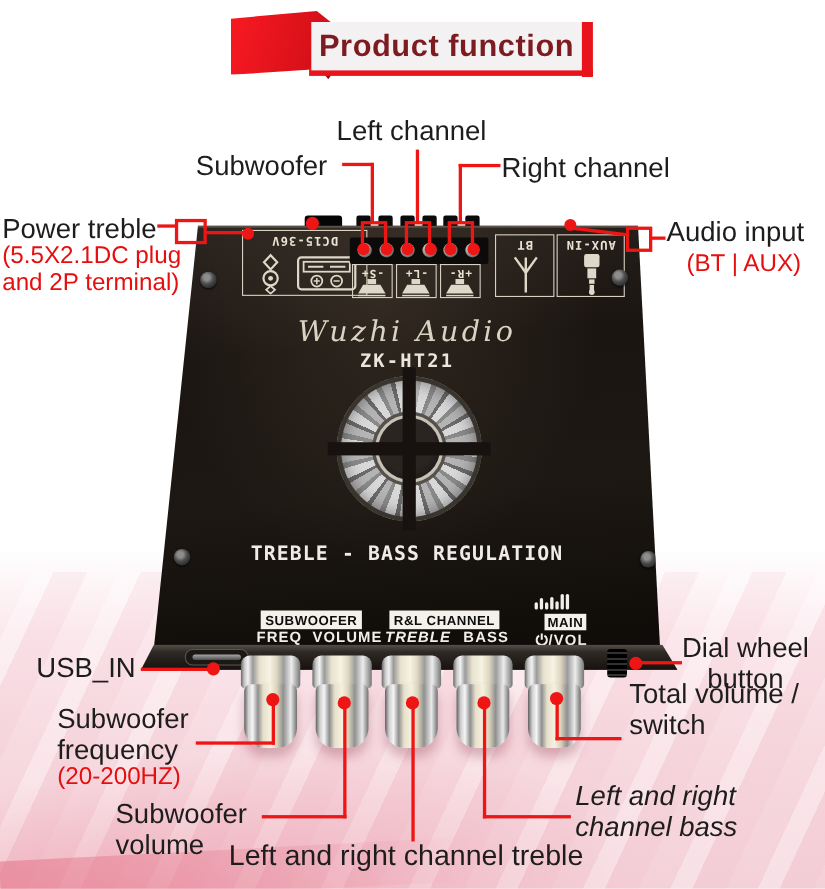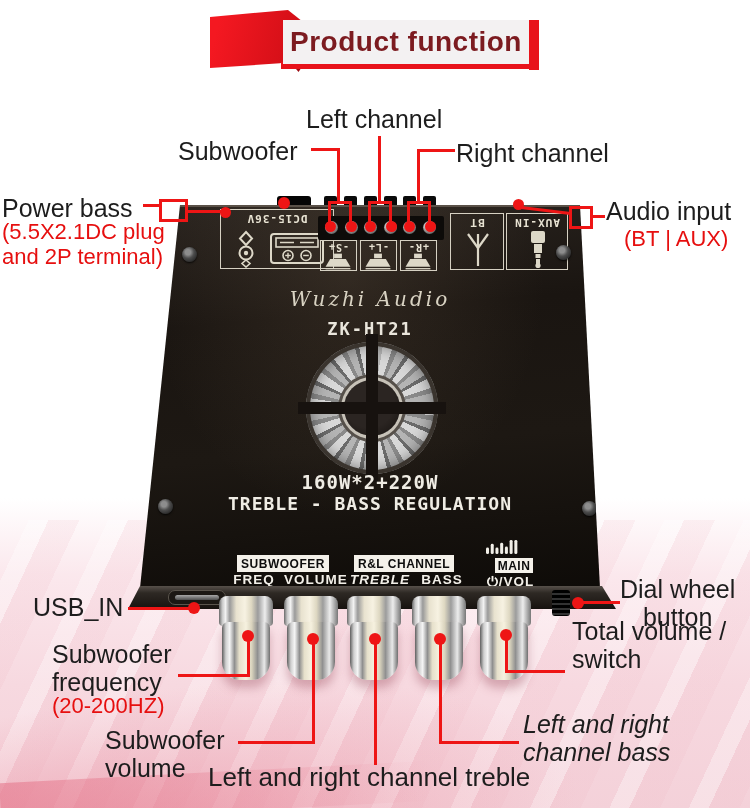--- a/index.html
+++ b/index.html
@@ -63,21 +63,21 @@
     background:repeating-conic-gradient(from 10deg,#d8d8d8 0deg 9deg,#8a8a8a 9deg 14deg,#b4b4b4 14deg 22deg,#6b6b6b 22deg 26deg);
     box-shadow:inset 0 0 0 4px #3a342e,inset 0 0 18px rgba(0,0,0,.65);}
   .fan-hub{position:absolute;left:50%;top:50%;width:56px;height:56px;margin:-28px 0 0 -28px;border-radius:50%;
     background:radial-gradient(circle at 45% 40%,#2b2522 0 55%,#14100d 100%);
     box-shadow:0 0 0 3px #c7c2b8,0 0 0 6px #56504a;}
   .fan-bar{position:absolute;background:#17120f;}
   .fan-bar.h{left:160px;top:199px;width:148px;height:12px;}
   .fan-bar.v{left:228px;top:131px;width:12px;height:148px;}
   
   .brand{left:52px;top:84px;width:360px;text-align:center;position:absolute;
-    font-family:"DejaVu Serif",serif;font-style:italic;font-size:20px;letter-spacing:3px;color:#d9d3c3;}
+    font-family:"DejaVu Serif",serif;font-style:italic;font-size:26px;letter-spacing:3px;color:#d9d3c3;}
   .model{left:52px;top:116px;width:360px;text-align:center;position:absolute;
     font-family:"DejaVu Sans Mono",monospace;font-weight:bold;font-size:17px;letter-spacing:2px;color:#eae6dc;}
   .spec{position:absolute;left:0;width:464px;text-align:center;color:#efece4;
     font-family:"DejaVu Sans Mono",monospace;font-weight:bold;letter-spacing:1px;}
   
   .pbox{position:absolute;background:#f4f1ea;color:#0d0d0d;font-size:12px;font-weight:bold;
     display:flex;align-items:center;justify-content:center;letter-spacing:.5px;}
   .pword{position:absolute;color:#f2efe8;font-size:13.5px;font-weight:bold;letter-spacing:1px;text-align:center;}
   
   .usb{position:absolute;left:40px;top:4px;width:58px;height:15px;border-radius:7px;background:#1c1814;
@@ -200,21 +200,20 @@
 
   <div class="brand">Wuzhi Audio</div>
   <div class="model">ZK-HT21</div>
 
   <div class="fan">
     <div class="fan-hub"></div>
   </div>
   <div class="fan-bar h"></div>
   <div class="fan-bar v"></div>
 
-  <div class="spec" style="top:268px;font-size:19px;">160W*2+220W</div>
   <div class="spec" style="top:290px;font-size:18px;">TREBLE - BASS REGULATION</div>
 
   <div class="pbox" style="left:99px;top:352px;width:92px;height:17px;">SUBWOOFER</div>
   <div class="pword" style="left:92px;top:369px;width:48px;">FREQ</div>
   <div class="pword" style="left:146px;top:369px;width:56px;">VOLUME</div>
   <div class="pbox" style="left:216px;top:352px;width:100px;height:17px;">R&amp;L CHANNEL</div>
   <div class="pword" style="left:212px;top:369px;width:52px;font-style:italic;">TREBLE</div>
   <div class="pword" style="left:282px;top:369px;width:44px;">BASS</div>
   <svg style="position:absolute;left:346px;top:336px;" width="38" height="17" viewBox="0 0 40 18">
     <rect x="2" y="9" width="3.2" height="7" rx="1.5" fill="#f2efe8"></rect>
@@ -315,21 +314,21 @@
 <div class="odot" style="left:500px;top:629px;width:12px;height:12px;"></div>
 <div class="vline" style="left:505px;top:638px;height:35px;"></div>
 <div class="hline" style="left:505px;top:670px;width:60px;"></div>
 
 <div class="odot" style="left:572px;top:597px;width:12px;height:12px;"></div>
 <div class="hline" style="left:582px;top:601px;width:38px;"></div>
 
 <div class="lab" style="left:306px;top:105px;">Left channel</div>
 <div class="lab" style="left:178px;top:137px;">Subwoofer</div>
 <div class="lab" style="left:456px;top:139px;">Right channel</div>
-<div class="lab" style="left:2px;top:194px;">Power bass</div>
+<div class="lab" style="left:2px;top:194px;">Power treble</div>
 <div class="lab red" style="left:2px;top:220px;">(5.5X2.1DC plug
 and 2P terminal)</div>
 <div class="lab" style="left:606px;top:197px;">Audio input</div>
 <div class="lab red" style="left:624px;top:227px;">(BT | AUX)</div>
 <div class="lab" style="left:33px;top:593px;">USB_IN</div>
 <div class="lab" style="left:620px;top:575px;text-align:center;">Dial wheel
 button</div>
 <div class="lab" style="left:52px;top:640px;">Subwoofer
 frequency</div>
 <div class="lab red" style="left:52px;top:694px;">(20-200HZ)</div>

